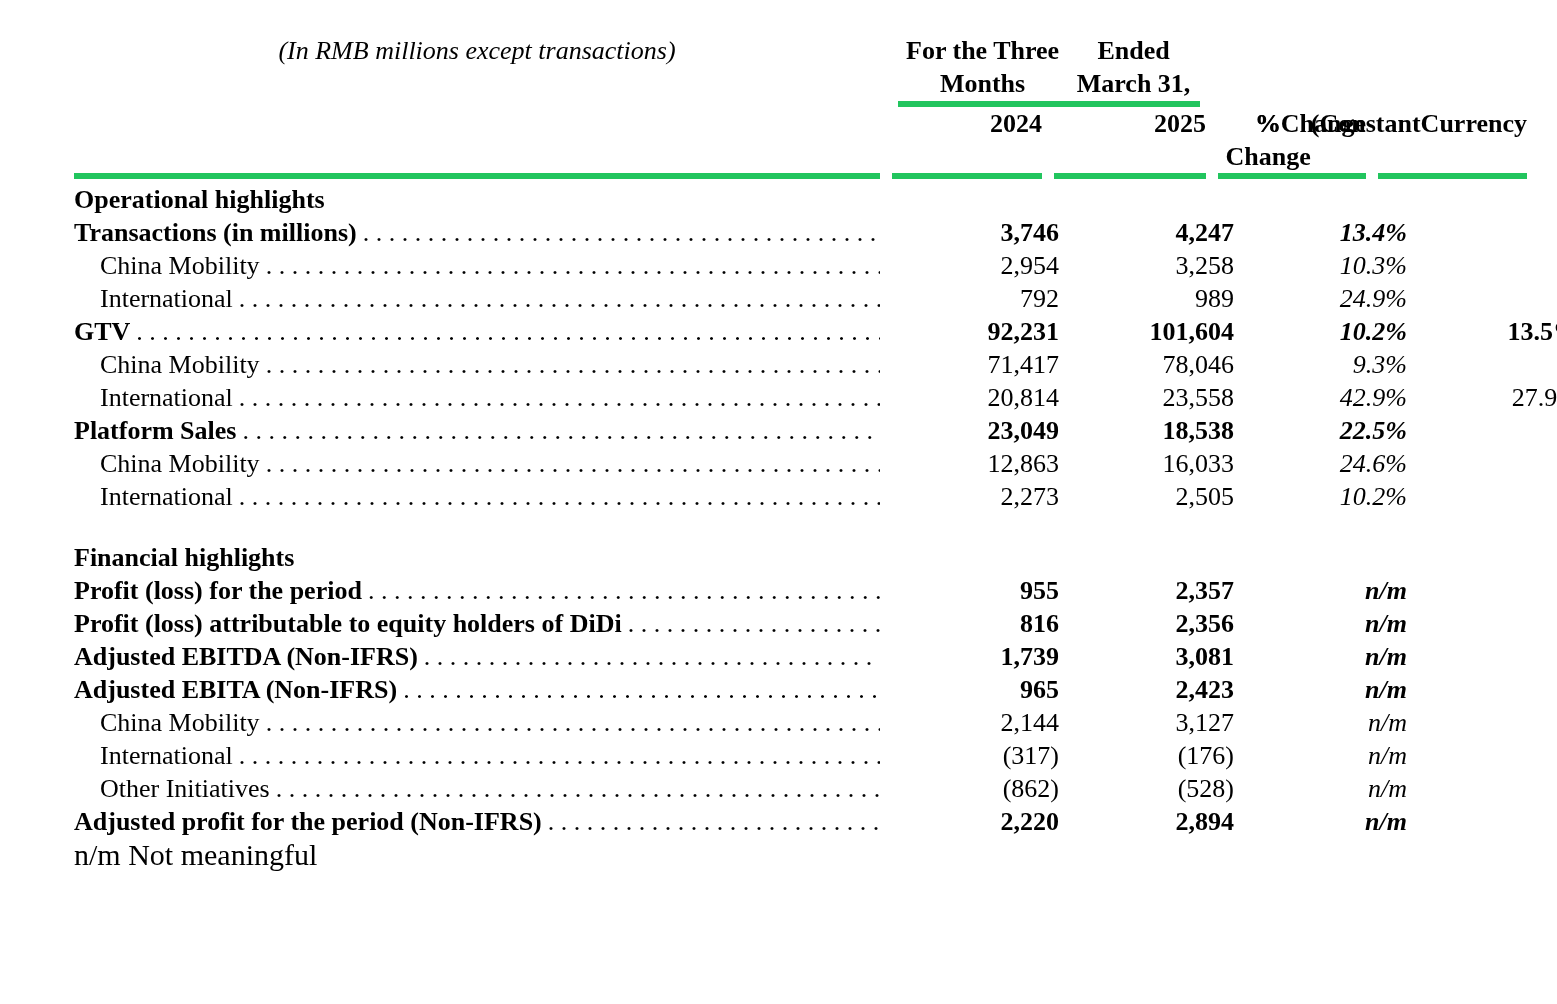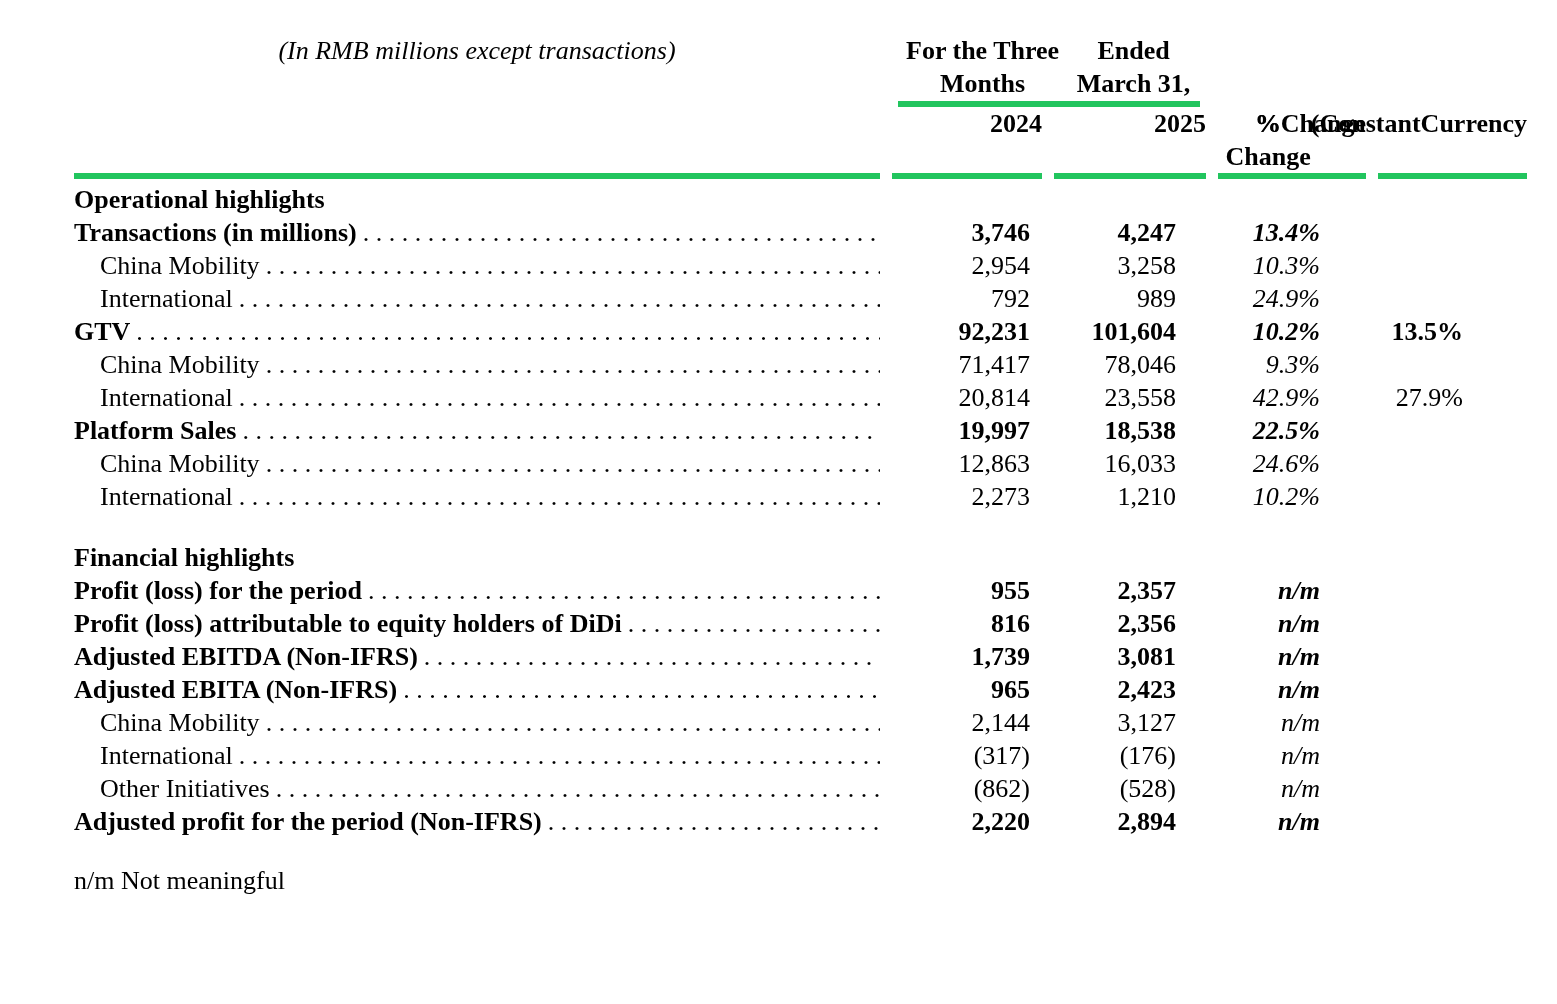--- a/index.html
+++ b/index.html
@@ -10,21 +10,21 @@
     overflow:hidden;
     position:relative;
   }
   .doc{
     position:absolute;left:74px;top:34px;width:1456px;
   }
   
   .grid-row{
     display:grid;
     grid-template-columns:806px 150px 152px 148px 149px;
-    column-gap:0;
+    column-gap:29px;
   }
   
   .headgrid{
     display:grid;
     grid-template-columns:806px 150px 152px 148px 149px;
     grid-template-rows:auto auto;
     column-gap:12px;
     font-weight:bold;
     font-size:26px;
     line-height:33px;
@@ -65,22 +65,21 @@
   }
   .leader::after{
     content:" .\00a0 .\00a0 .\00a0 .\00a0 .\00a0 .\00a0 .\00a0 .\00a0 .\00a0 .\00a0 .\00a0 .\00a0 .\00a0 .\00a0 .\00a0 .\00a0 .\00a0 .\00a0 .\00a0 .\00a0 .\00a0 .\00a0 .\00a0 .\00a0 .\00a0 .\00a0 .\00a0 .\00a0 .\00a0 .\00a0 .\00a0 .\00a0 .\00a0 .\00a0 .\00a0 .\00a0 .\00a0 .\00a0 .\00a0 .\00a0 .\00a0 .\00a0 .\00a0 .\00a0 .\00a0 .\00a0 .\00a0 .\00a0 .\00a0 .\00a0 .\00a0 .\00a0 .\00a0 .\00a0 .\00a0 .\00a0 .\00a0 .\00a0 .\00a0 .\00a0 .\00a0 .\00a0 .\00a0 .\00a0 .\00a0 .\00a0 .\00a0 .\00a0 .\00a0 .";
   }
   .num{text-align:right;}
   .num.c2025{padding-right:6px;}
   .pct{text-align:right;font-style:italic;padding-right:10px;}
   .cc{text-align:right;padding-right:16px;}
   
   .footnote{
-    margin-top:26px;
-    font-size:26px;line-height:33px;
+    font-size:30px;line-height:33px;
   }
 </style>
 </head>
 <body>
 
 <div class="doc">
 
   <div class="headgrid">
     <div class="hcell unit-note">
       <span>(In RMB millions except transactions)</span>
@@ -182,21 +181,21 @@
     <div class="num c2025">23,558</div>
     <div class="pct">42.9%</div>
     <div class="cc">27.9%</div>
   </div>
 
   <div class="trow grid-row bold">
     <div class="lbl">
       <span class="lbl-text">Platform Sales</span>
       <span class="leader"></span>
     </div>
-    <div class="num c2024">19,997</div>
+    <div class="num c2024">23,049</div>
     <div class="num c2025">18,538</div>
     <div class="pct">22.5%</div>
     <div class="cc"></div>
   </div>
 
   <div class="trow grid-row indent">
     <div class="lbl">
       <span class="lbl-text">China Mobility</span>
       <span class="leader"></span>
     </div>
@@ -205,21 +204,21 @@
     <div class="pct">24.6%</div>
     <div class="cc"></div>
   </div>
 
   <div class="trow grid-row indent">
     <div class="lbl">
       <span class="lbl-text">International</span>
       <span class="leader"></span>
     </div>
     <div class="num c2024">2,273</div>
-    <div class="num c2025">1,210</div>
+    <div class="num c2025">2,505</div>
     <div class="pct">10.2%</div>
     <div class="cc"></div>
   </div>
 
   <div class="trow grid-row spacer"></div>
 
   <div class="trow grid-row bold">
     <div class="lbl">
       <span class="lbl-text">Financial highlights</span>
 

